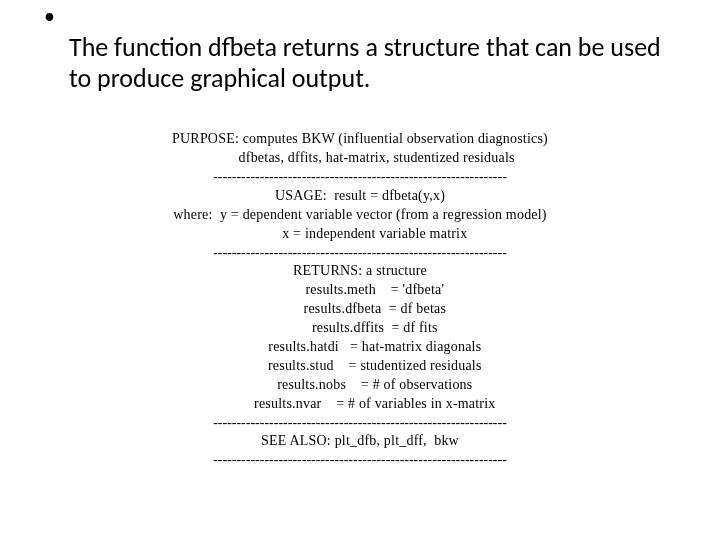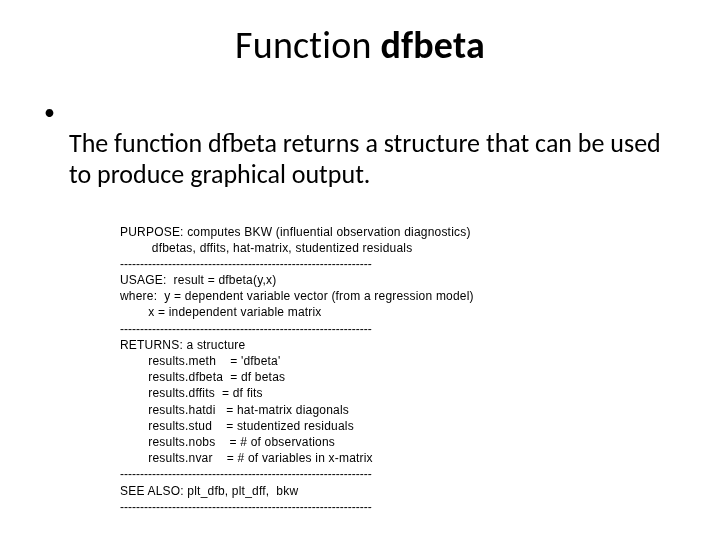--- a/index.html
+++ b/index.html
@@ -39,39 +39,37 @@
   .bullet .dot {
     font-size: 22px;
     margin-right: 14px;
     margin-top: 4px;
     flex: 0 0 auto;
   }
   .bullet .txt { flex: 1 1 auto; margin-top: 32px; }
   .codebox {
     margin: 8px auto 0 auto;
     width: 480px;
-    font-family: Liberation Sans, sans-serif;
-    font-size: 12px;
+    font-family: Liberation Serif, serif;
+    font-size: 14px;
     line-height: 1.35;
     color: #000;
     white-space: pre;
     letter-spacing: 0.2px;
+    text-align: center;
   }
   .codebox .hr {
     letter-spacing: 0;
   }
 </style>
 </head>
 <body>
 
 <div class="slide">
 
-  <div class="title">
-    <span>Function </span><span class="bold">dfbeta</span>
-  </div>
 
   <div class="bullet-area">
     <div class="bullet">
       <span class="dot">•</span>
       <span class="txt">The function dfbeta returns a structure that can be used to produce graphical output.</span>
     </div>
   </div>
 
   <div class="codebox">
 <span>PURPOSE: computes BKW (influential observation diagnostics)</span>

